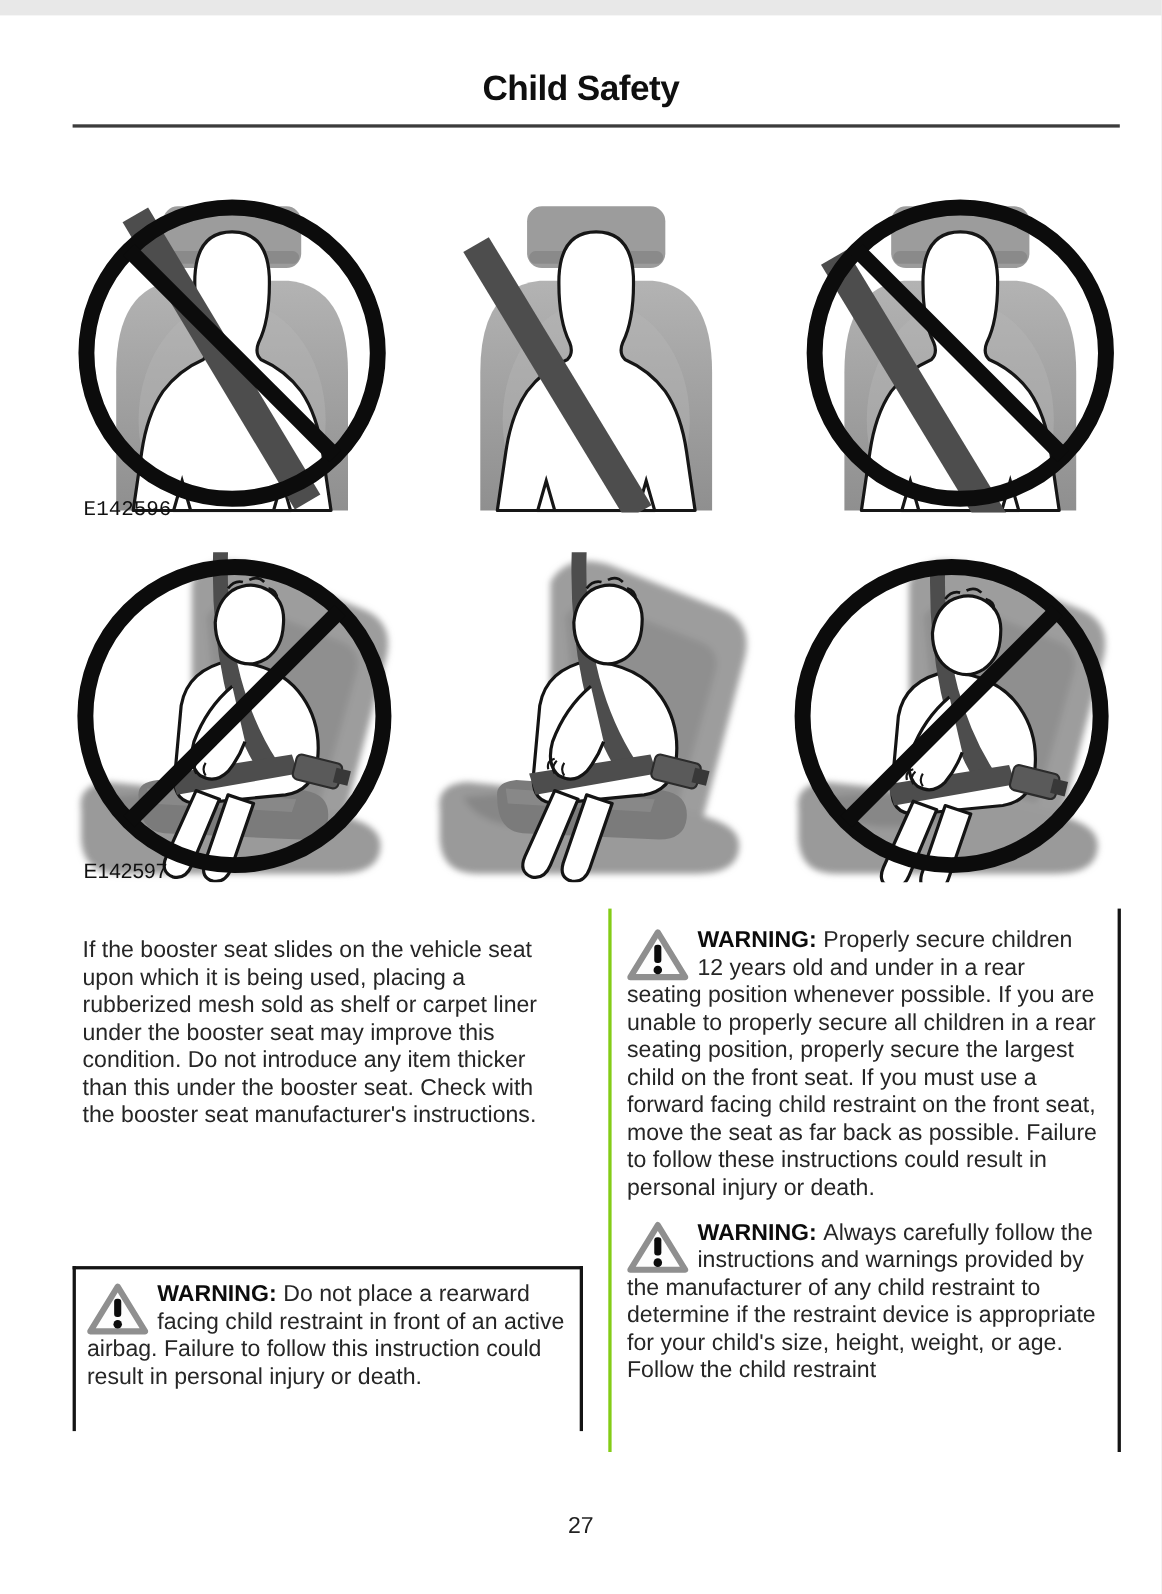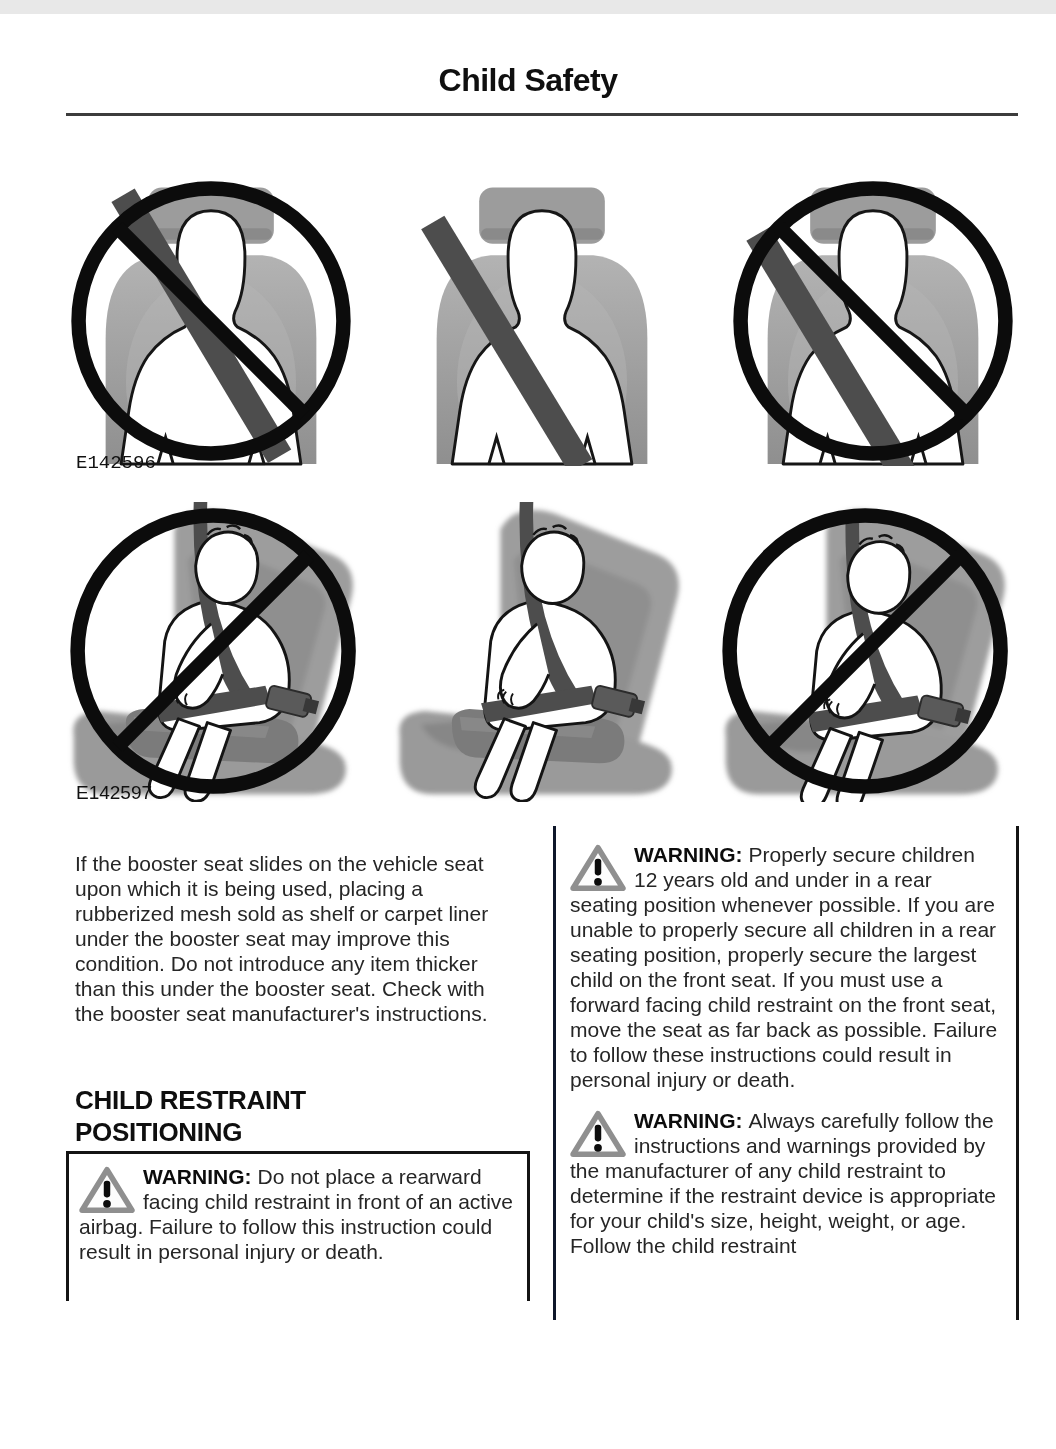--- a/index.html
+++ b/index.html
@@ -25,21 +25,21 @@
   .heading{
     position:absolute;left:75px;top:1048px;width:340px;
     font-size:26px;line-height:32px;font-weight:700;color:#0f0f0f;letter-spacing:-0.3px;
   }
   .warnbox-left{
     position:absolute;left:66px;top:1137px;width:464px;height:150px;box-sizing:border-box;
     border:3px solid #141414;border-bottom:none;padding:10px 10px 0 10px;
   }
   .rightbox{
     position:absolute;left:553px;top:812px;width:466px;height:494px;box-sizing:border-box;
-    border-left:3px solid #0f172a;border-right:3px solid #141414;padding:16px 12px 0 14px;
+    border-left:3px solid #84cc16;border-right:3px solid #141414;padding:16px 12px 0 14px;
   }
   .warn{margin:0;}
   .warn + .warn{margin-top:16px;}
   .wicon{float:left;width:56px;height:48px;margin:2px 8px 0 0;}
   .wicon svg{display:block;width:56px;height:48px;}
   .wlabel{font-weight:700;color:#0c0c0c;margin-right:6px;}
   .pagenum{position:absolute;top:1362px;left:0;right:0;text-align:center;font-size:21px;color:#222;}
   .hiddefs{position:absolute;width:0;height:0;overflow:hidden;}
 </style>
 </head>
@@ -154,21 +154,20 @@
     <svg class="illus2" viewBox="0 0 310 312">
       <use href="#veh-seat-side"></use>
       <use href="#child-side" transform="translate(0,10)"></use>
       <use href="#nosign-fwd"></use>
     </svg>
   </div>
   <div class="figlabel figlabel2">E142597</div>
 
   <p class="para body-text">If the booster seat slides on the vehicle seat upon which it is being used, placing a rubberized mesh sold as shelf or carpet liner under the booster seat may improve this condition. Do not introduce any item thicker than this under the booster seat. Check with the booster seat manufacturer's instructions.</p>
 
-  <h2 class="heading">CHILD RESTRAINT POSITIONING</h2>
 
   <div class="warnbox-left">
     <p class="warn body-text">
       <span class="wicon">
         <svg viewBox="0 0 60 52">
             <use href="#warn-tri"></use>
           </svg>
       </span><b class="wlabel">WARNING:</b><span>Do not place a rearward facing child restraint in front of an active airbag. Failure to follow this instruction could result in personal injury or death.</span>
     </p>
   </div>
@@ -183,14 +182,15 @@
     </p>
     <p class="warn body-text">
       <span class="wicon">
         <svg viewBox="0 0 60 52">
             <use href="#warn-tri"></use>
           </svg>
       </span><b class="wlabel">WARNING:</b><span>Always carefully follow the instructions and warnings provided by the manufacturer of any child restraint to determine if the restraint device is appropriate for your child's size, height, weight, or age. Follow the child restraint</span>
     </p>
   </div>
 
+  <div class="pagenum">27</div>
 
 </div>
 
 </body></html>

